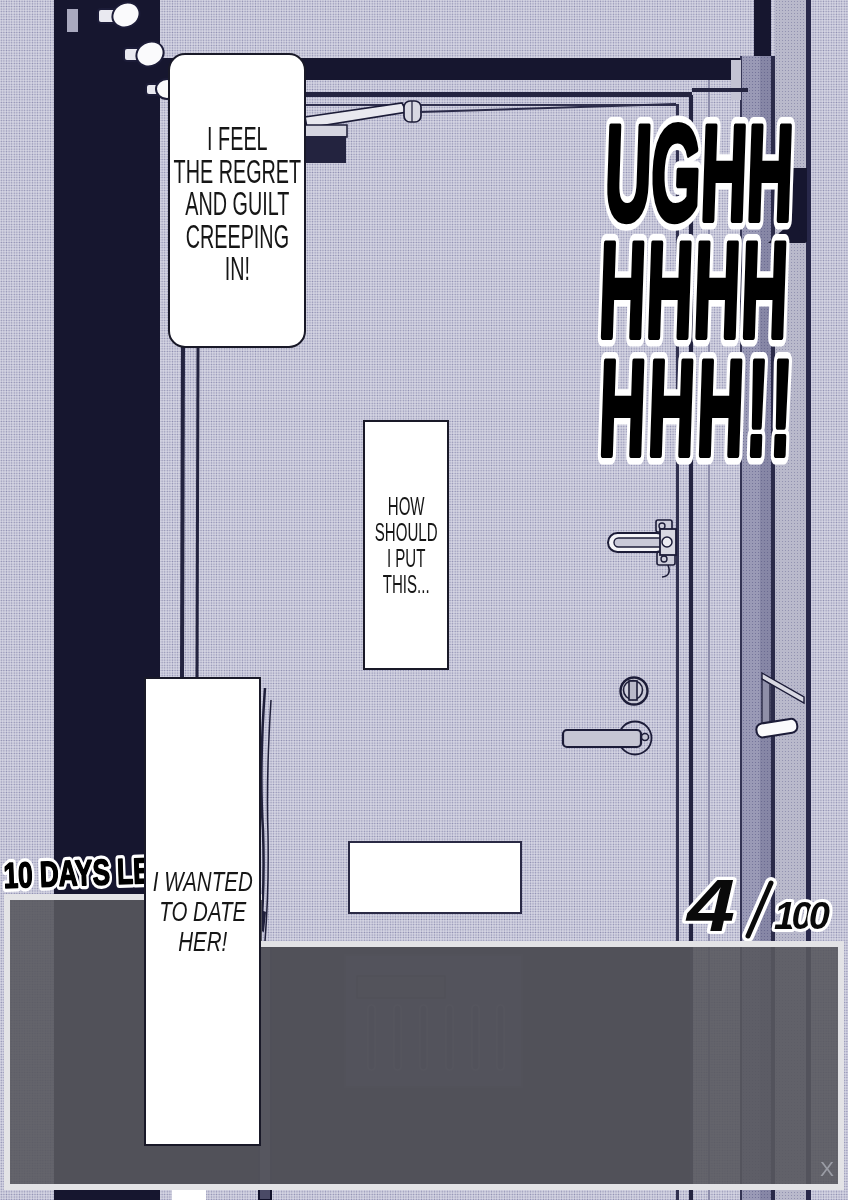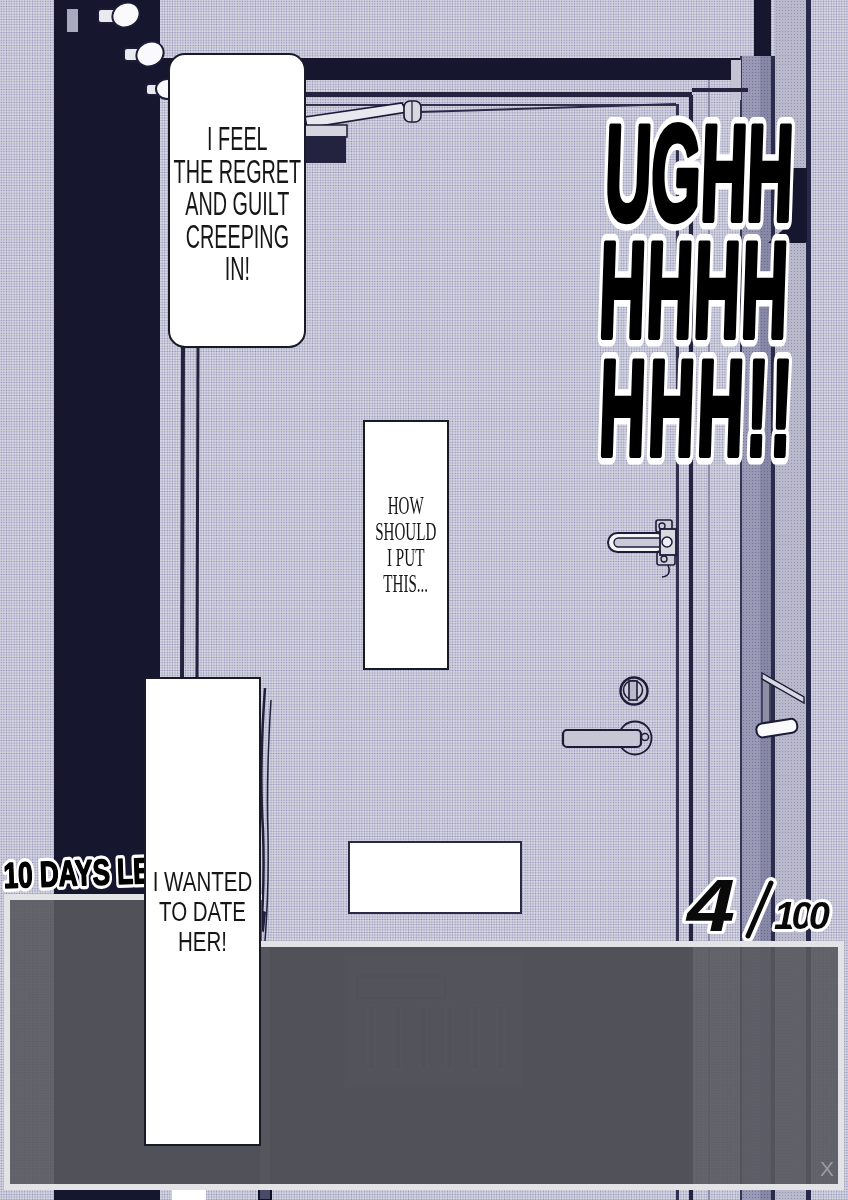--- a/index.html
+++ b/index.html
@@ -195,26 +195,26 @@
   <div class="abs" style="left:172px;top:1190px;width:34px;height:10px;background:#ffffff;"></div>
 
   <div class="bubble" style="left:168px;top:53px;width:138px;height:295px;border-radius:17px;">
     <div class="btxt" style="font-size:33px;line-height:32.4px;transform:scaleX(0.60);padding-top:8px;">I FEEL
 THE REGRET
 AND GUILT
 CREEPING
 IN!</div>
   </div>
 
-  <div class="bubble" style="left:363px;top:420px;width:86px;height:250px;font-family:Liberation Serif, serif;">
+  <div class="bubble" style="left:363px;top:420px;width:86px;height:250px;">
     <div class="btxt" style="font-size:26px;line-height:26px;transform:scaleX(0.58);">HOW
 SHOULD
 I PUT
 THIS...</div>
   </div>
 
-  <div class="bubble" style="left:144px;top:677px;width:117px;height:469px;">
+  <div class="bubble" style="left:144px;top:677px;width:117px;height:469px;font-style:italic;">
     <div class="btxt" style="font-size:27px;line-height:30px;transform:scaleX(0.76);">I WANTED
 TO DATE
 HER!</div>
   </div>
 
 </div>
 
 </body></html>

